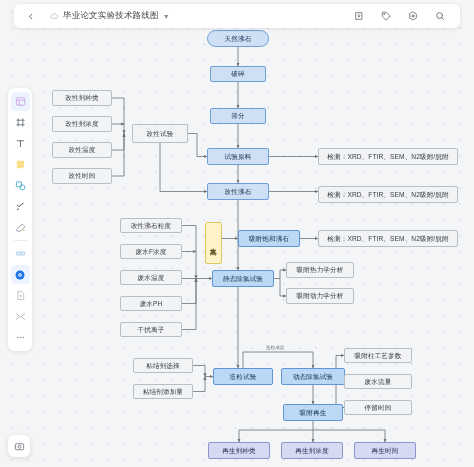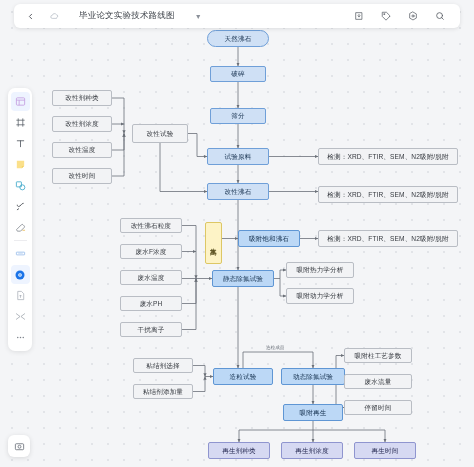--- a/index.html
+++ b/index.html
@@ -33,21 +33,21 @@
   }
   .tb-btn {
     width: 20px; height: 20px;
     display: flex; align-items: center; justify-content: center;
     border-radius: 4px;
     color: #5a5f66;
     flex: 0 0 auto;
   }
   .tb-sep { width: 4px; }
   #doc-chip {
-    display: flex; align-items: center; gap: 20px;
+    display: flex; align-items: center; gap: 4px;
     padding: 0 6px; height: 20px;
     border-radius: 4px;
     flex: 0 0 auto;
   }
   #doc-title {
     font-size: 8.5px; color: #3a3f46; white-space: nowrap;
     letter-spacing: .2px;
   }
   #cloud-icon { color: #b6bcc6; display:flex; }
   #caret { color:#8b9099; font-size: 7px; line-height: 1; }

